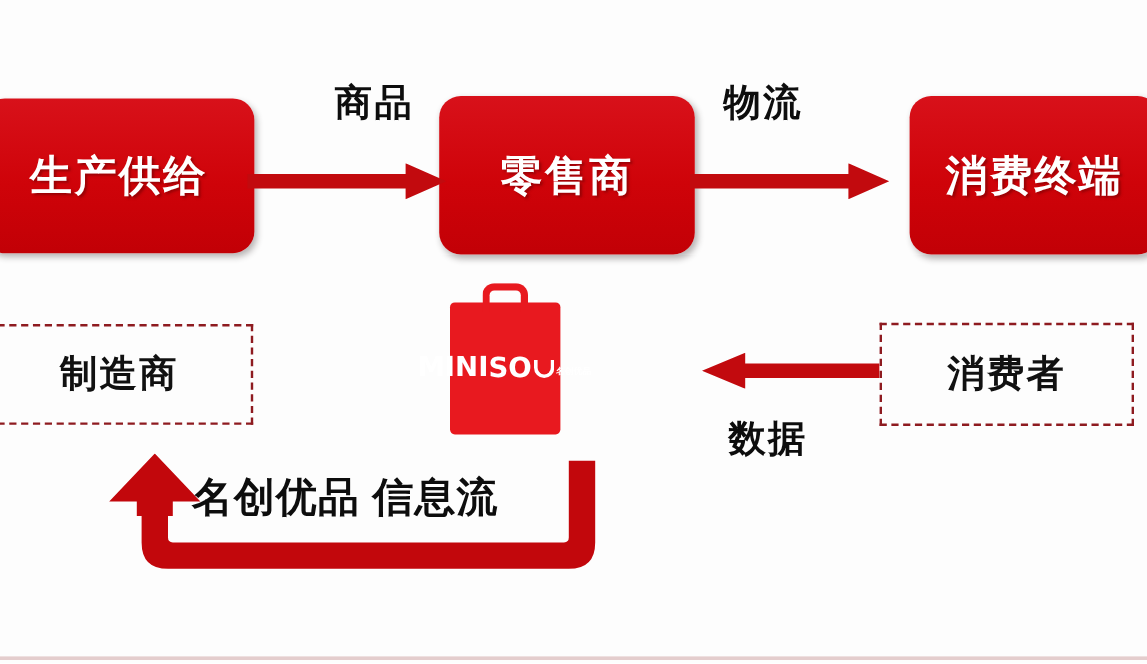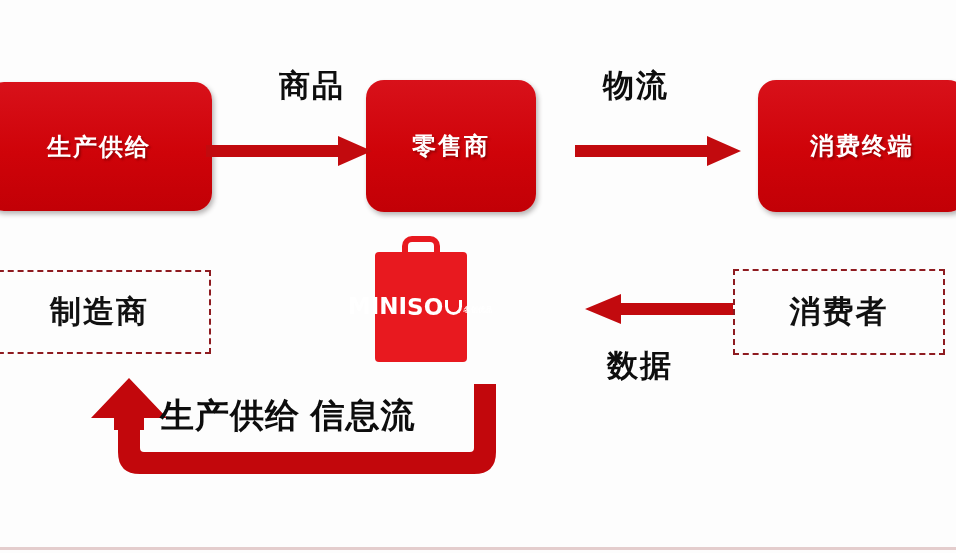--- a/index.html
+++ b/index.html
@@ -26,38 +26,38 @@
     background: #d2070f;
     background: linear-gradient(180deg, #d8111a 0%, #cf0309 55%, #c20006 100%);
     box-shadow: 2px 3px 5px rgba(40,30,30,0.33);
     display: flex;
     align-items: center;
     justify-content: center;
   }
   .node-box .node-label {
     color: #ffffff;
     font-weight: bold;
-    font-size: 24px;
+    font-size: 35px;
     letter-spacing: 2px;
     line-height: 1;
     text-shadow: 2px 2px 2px rgba(90,0,0,0.45);
     white-space: nowrap;
   }
 
   
   #box-production {
     left: -14px;
     top: 82px;
     width: 226px;
     height: 129px;
   }
   #box-retailer {
     left: 366px;
     top: 80px;
-    width: 170px;
+    width: 213px;
     height: 132px;
   }
   #box-consumer-end {
     left: 758px;
     top: 80px;
     width: 208px;
     height: 132px;
   }
 
   
@@ -311,17 +311,17 @@
                L 408,70
                Q 408,74 404,74
                L 78,74
                Q 74,74 74,70
                L 74,42 Z" fill="#c2070c"></path>
 
       <polygon points="63,0 101,40 78,40 78,52 48,52 48,40 25,40" fill="#c2070c"></polygon>
     </svg>
   </div>
 
-  <div class="flow-label" id="label-design-info">生产供给 信息流</div>
+  <div class="flow-label" id="label-design-info">名创优品 信息流</div>
 
   <div id="bottom-rule"></div>
 
 </div>
 
 </body></html>

